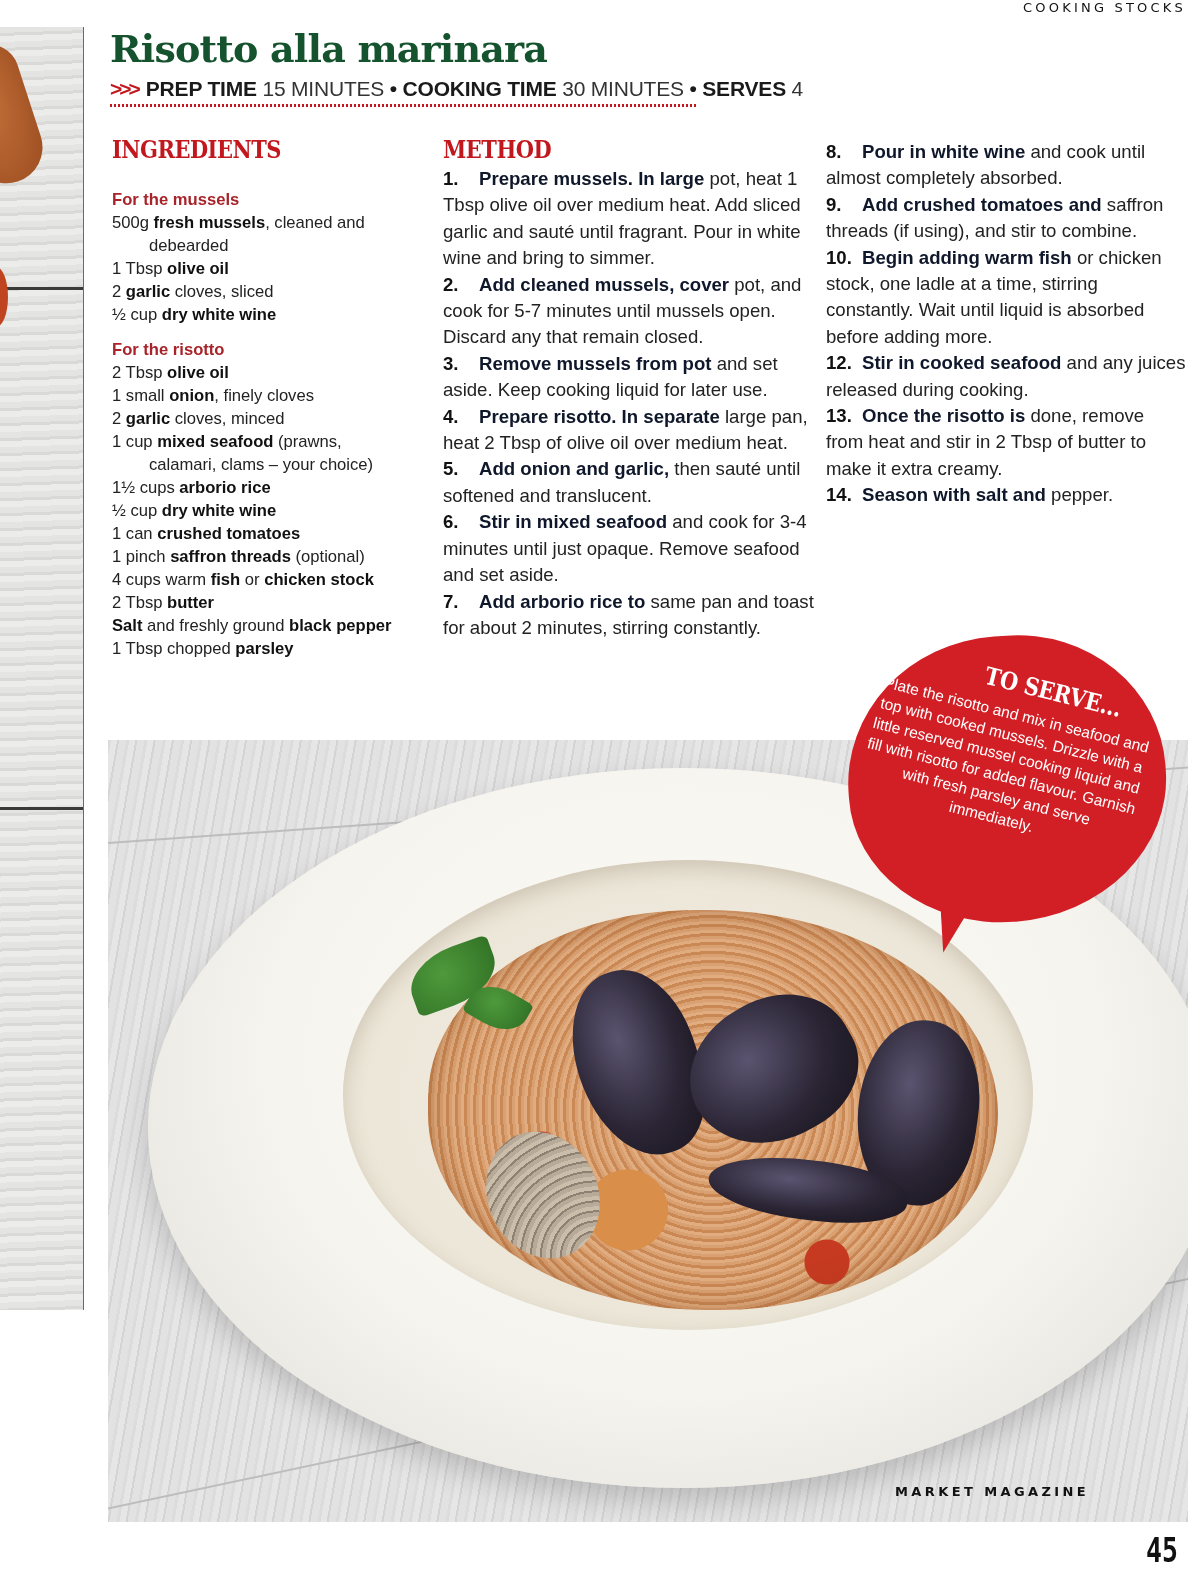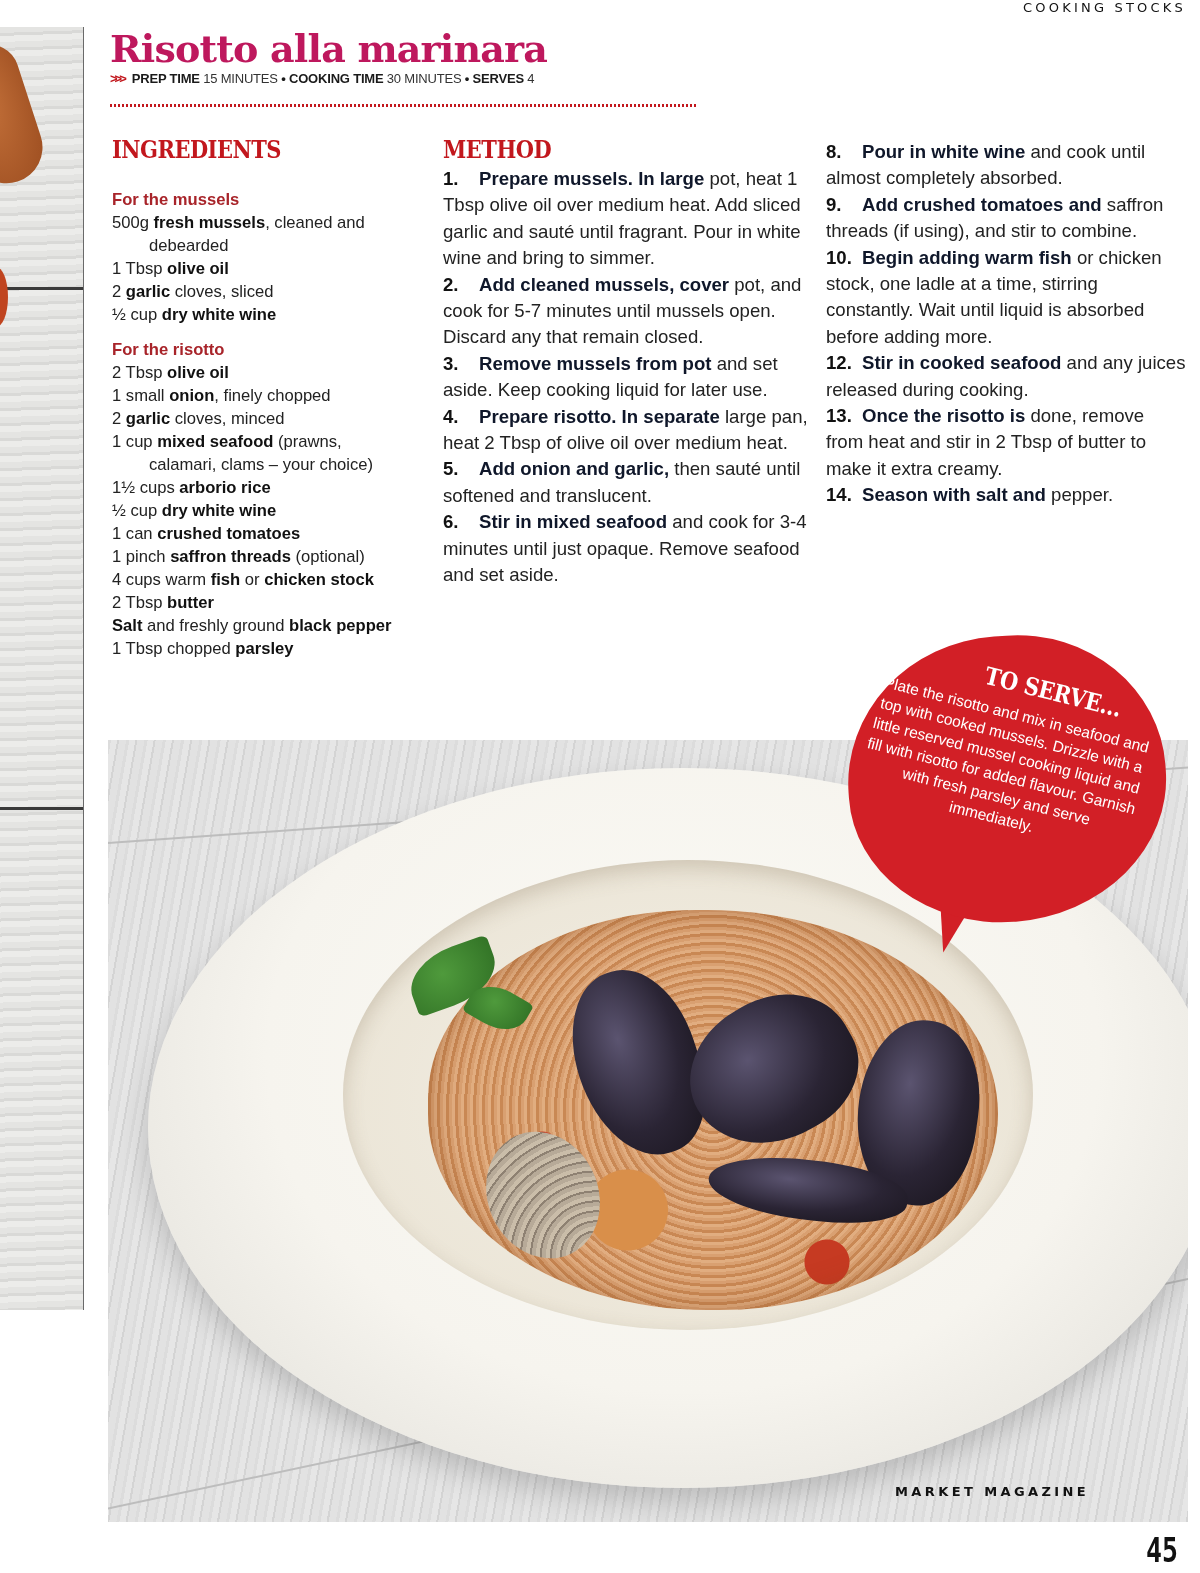--- a/index.html
+++ b/index.html
@@ -29,25 +29,25 @@
 
   
   .section-tag {
     position: absolute; right: 14px; top: 0px;
     font-family: "DejaVu Sans", sans-serif; font-weight: normal; font-size: 13px;
     letter-spacing: 3.2px; color: #111;
   }
   .title {
     position: absolute; left: 110px; top: 26px;
     font-family: "DejaVu Serif", serif; font-weight: bold; font-size: 38px;
-    color: #be185d; letter-spacing: -0.8px;
+    color: #14532d; letter-spacing: -0.8px;
   }
   .meta-line {
-    position: absolute; left: 110px; top: 71px; width: 588px;
-    font-size: 13px; color: #1a1a1a; white-space: nowrap; letter-spacing: -0.2px;
+    position: absolute; left: 110px; top: 77px; width: 588px;
+    font-size: 21px; color: #1a1a1a; white-space: nowrap; letter-spacing: -0.2px;
   }
   .meta-line .chev { color: #c2171d; font-weight: bold; letter-spacing: -3px; margin-right: 8px; }
   .meta-line b { font-weight: bold; }
   .meta-line .light { font-weight: normal; color: #333; }
   .dots {
     position: absolute; left: 110px; top: 104px; width: 588px; height: 3px;
     background: repeating-linear-gradient(90deg, #c2171d 0 2px, transparent 2px 4px);
   }
 
   
@@ -173,21 +173,21 @@
     <div class="ing-group">
       <div class="ing-group-title">For the mussels</div>
       <div class="ing-item"><span>500g </span><b>fresh mussels</b><span>, cleaned and debearded</span></div>
       <div class="ing-item"><span>1 Tbsp </span><b>olive oil</b><span></span></div>
       <div class="ing-item"><span>2 </span><b>garlic</b><span> cloves, sliced</span></div>
       <div class="ing-item"><span>½ cup </span><b>dry white wine</b><span></span></div>
     </div>
     <div class="ing-group">
       <div class="ing-group-title">For the risotto</div>
       <div class="ing-item"><span>2 Tbsp </span><b>olive oil</b><span></span></div>
-      <div class="ing-item"><span>1 small </span><b>onion</b><span>, finely chopped</span></div>
+      <div class="ing-item"><span>1 small </span><b>onion</b><span>, finely cloves</span></div>
       <div class="ing-item"><span>2 </span><b>garlic</b><span> cloves, minced</span></div>
       <div class="ing-item"><span>1 cup </span><b>mixed seafood</b><span> (prawns, calamari, clams – your choice)</span></div>
       <div class="ing-item"><span>1½ cups </span><b>arborio rice</b><span></span></div>
       <div class="ing-item"><span>½ cup </span><b>dry white wine</b><span></span></div>
       <div class="ing-item"><span>1 can </span><b>crushed tomatoes</b><span></span></div>
       <div class="ing-item"><span>1 pinch </span><b>saffron threads</b><span> (optional)</span></div>
       <div class="ing-item"><span>4 cups warm </span><b>fish</b><span> or </span><b>chicken stock</b></div>
       <div class="ing-item"><span>2 Tbsp </span><b>butter</b><span></span></div>
       <div class="ing-item"><span></span><b>Salt</b><span> and freshly ground </span><b>black pepper</b></div>
       <div class="ing-item"><span>1 Tbsp chopped </span><b>parsley</b><span></span></div>
@@ -195,20 +195,21 @@
   </div>
 
 <h2 class="sec-head" style="left:443px; top:137px;">METHOD</h2>
 <div class="method method-col1" id="method1">
     <div class="step"><span class="step-num">1.</span><b>Prepare mussels. In large</b><span> pot, heat 1 Tbsp olive oil over medium heat. Add sliced garlic and sauté until fragrant. Pour in white wine and bring to simmer.</span></div>
     <div class="step"><span class="step-num">2.</span><b>Add cleaned mussels, cover</b><span> pot, and cook for 5-7 minutes until mussels open. Discard any that remain closed.</span></div>
     <div class="step"><span class="step-num">3.</span><b>Remove mussels from pot</b><span> and set aside. Keep cooking liquid for later use.</span></div>
     <div class="step"><span class="step-num">4.</span><b>Prepare risotto. In separate</b><span> large pan, heat 2 Tbsp of olive oil over medium heat.</span></div>
     <div class="step"><span class="step-num">5.</span><b>Add onion and garlic,</b><span> then sauté until softened and translucent.</span></div>
     <div class="step"><span class="step-num">6.</span><b>Stir in mixed seafood</b><span> and cook for 3-4 minutes until just opaque. Remove seafood and set aside.</span></div>
+    <div class="step"><span class="step-num">7.</span><b>Add arborio rice to</b><span> same pan and toast for about 2 minutes, stirring constantly.</span></div>
   </div>
 <div class="method method-col2" id="method2">
     <div class="step"><span class="step-num">8.</span><b>Pour in white wine</b><span> and cook until almost completely absorbed.</span></div>
     <div class="step"><span class="step-num">9.</span><b>Add crushed tomatoes and</b><span> saffron threads (if using), and stir to combine.</span></div>
     <div class="step"><span class="step-num">10.</span><b>Begin adding warm fish</b><span> or chicken stock, one ladle at a time, stirring constantly. Wait until liquid is absorbed before adding more.</span></div>
     <div class="step"><span class="step-num">12.</span><b>Stir in cooked seafood</b><span> and any juices released during cooking.</span></div>
     <div class="step"><span class="step-num">13.</span><b>Once the risotto is</b><span> done, remove from heat and stir in 2 Tbsp of butter to make it extra creamy.</span></div>
     <div class="step"><span class="step-num">14.</span><b>Season with salt and</b><span> pepper.</span></div>
   </div>
 

